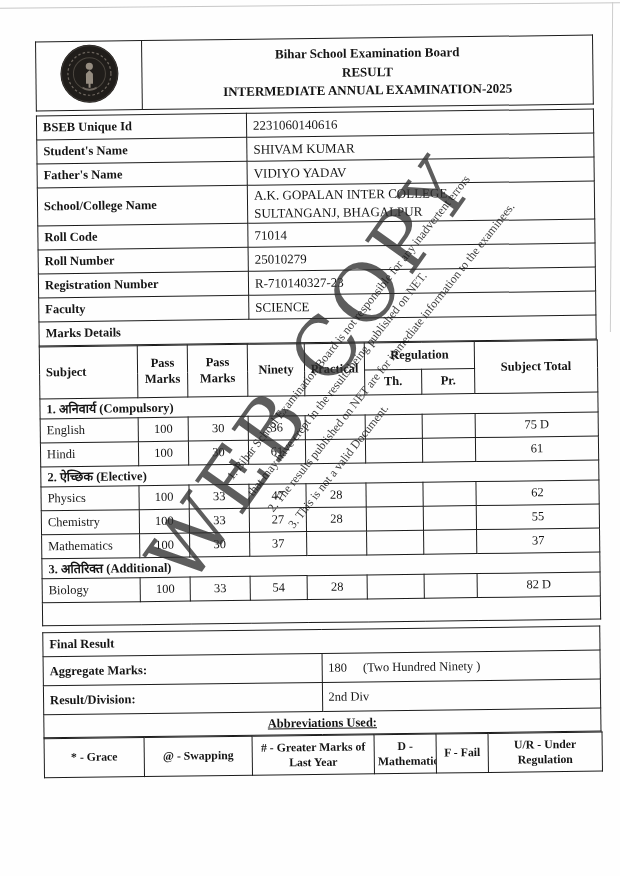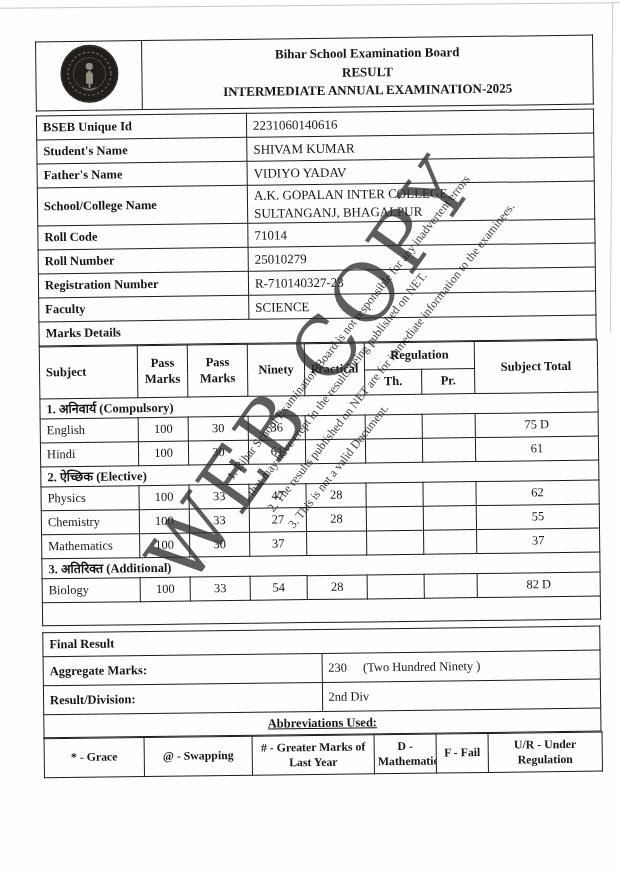--- a/index.html
+++ b/index.html
@@ -239,21 +239,21 @@
     <div class="gap6"></div>
 
     <table class="final-table">
       <tbody>
           <tr class="final-head">
         <td colspan="2">Final Result</td>
       </tr>
       <tr>
         <td class="final-label">Aggregate Marks:</td>
         <td>
-          <span>230</span><span class="agg-words">(Two Hundred Ninety )</span>
+          <span>180</span><span class="agg-words">(Two Hundred Ninety )</span>
         </td>
       </tr>
       <tr>
         <td class="final-label">Result/Division:</td>
         <td>2nd Div</td>
       </tr>
       <tr class="abbrev-title">
         <td colspan="2">
           <span>Abbreviations Used:</span>
         </td>

